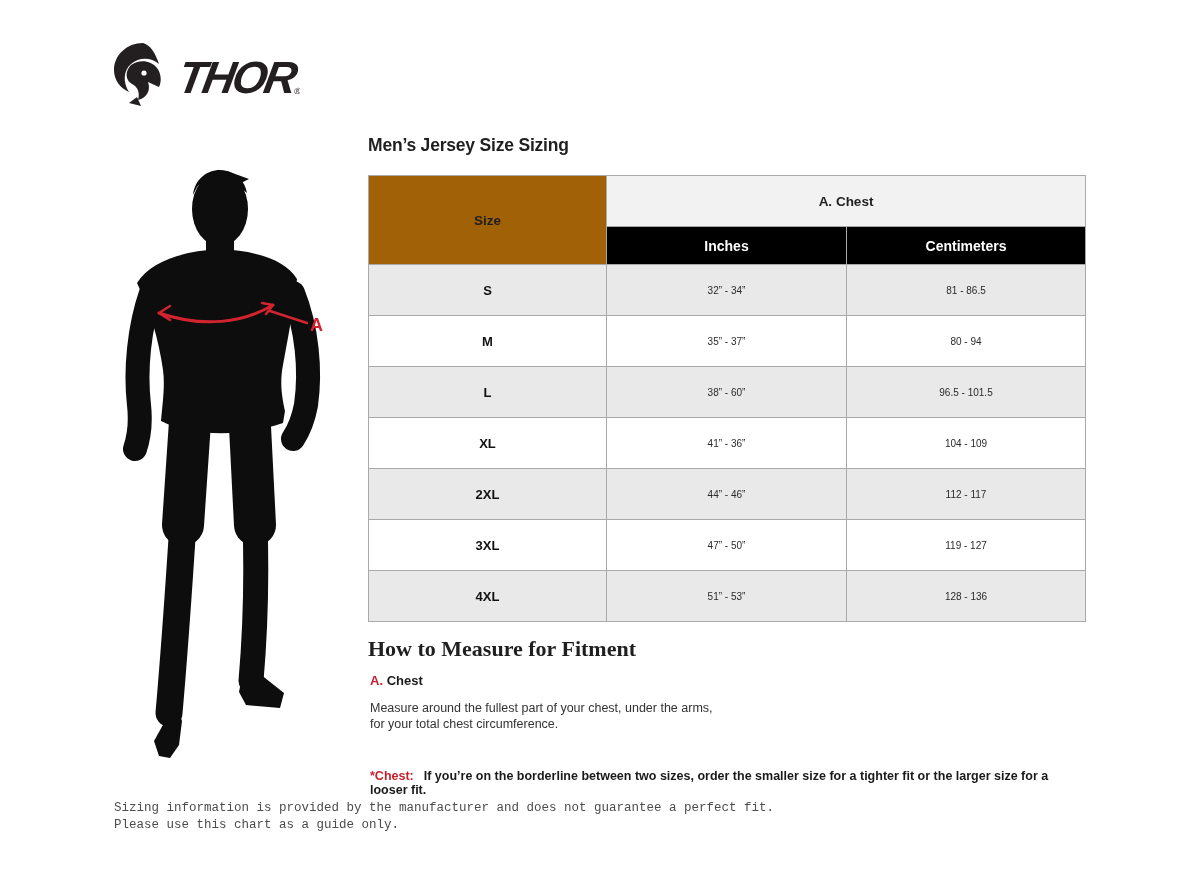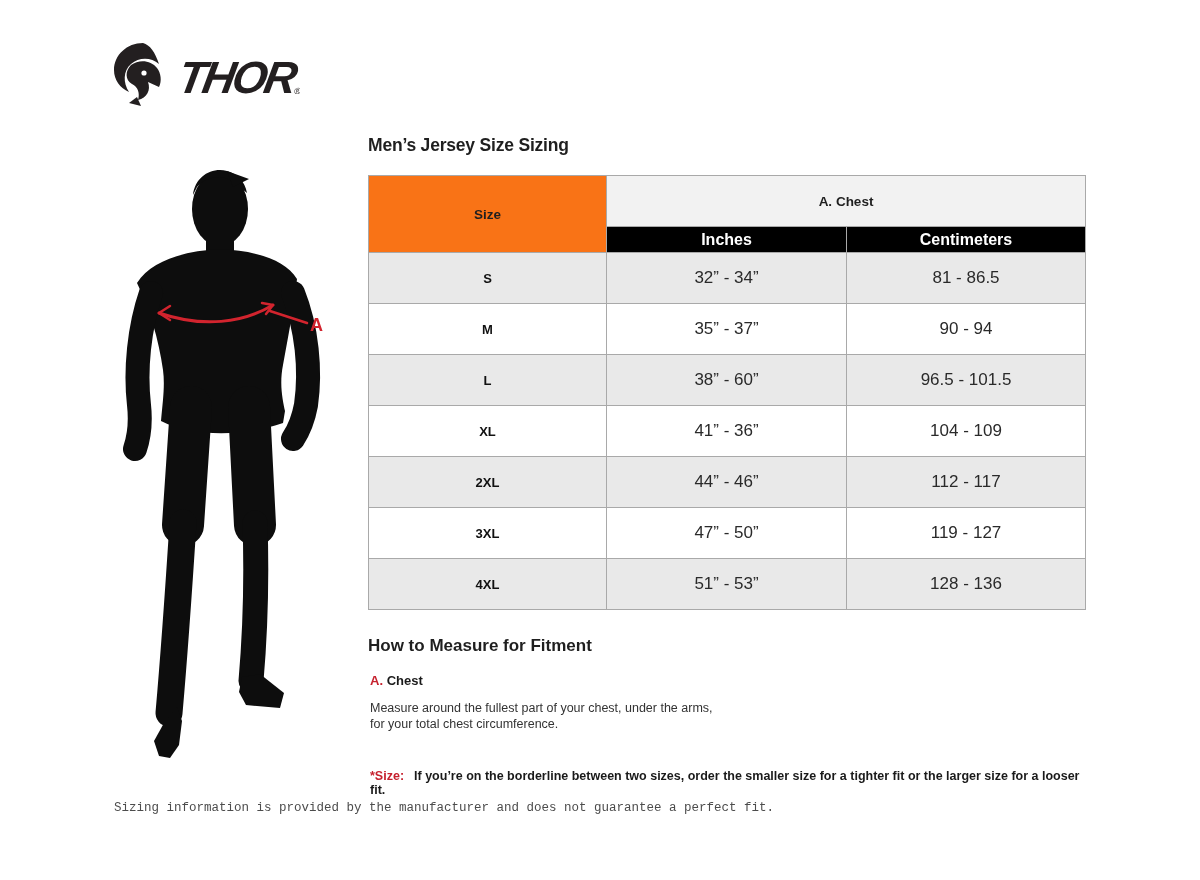--- a/index.html
+++ b/index.html
@@ -13,30 +13,30 @@
 
   
   .figure-wrap { position: absolute; left: 123px; top: 165px; width: 245px; height: 600px; }
 
   
   .content { position: absolute; left: 368px; top: 0; width: 717px; }
   .chart-title { position: absolute; top: 135px; left: 0; font-size: 17.5px; font-weight: bold; letter-spacing: -0.2px; color: #1f1f1f; }
 
   table.size-table { position: absolute; top: 175px; left: 0; width: 717px; border-collapse: collapse; table-layout: fixed; }
   table.size-table th, table.size-table td { border: 1px solid #a9a9a9; text-align: center; vertical-align: middle; }
-  th.size-head { width: 238px; background: #f97316; font-size: 13.5px; font-weight: bold; }
+  th.size-head { width: 238px; background: #a16207; font-size: 13.5px; font-weight: bold; }
   th.group-head { background: #f2f2f2; height: 51px; font-size: 13.5px; font-weight: bold; }
-  th.unit-head { background: #000000; color: #ffffff; height: 26px; font-size: 16px; font-weight: bold; }
+  th.unit-head { background: #000000; color: #ffffff; height: 38px; font-size: 14px; font-weight: bold; }
   td.size-cell { font-weight: bold; font-size: 13px; color: #111; }
-  td.val-cell { font-size: 17px; color: #2a2a2a; }
+  td.val-cell { font-size: 10px; color: #2a2a2a; }
   tr.data-row { height: 51px; }
   tr.row-alt { background: #e9e9e9; }
   tr.row-plain { background: #ffffff; }
 
-  .measure-heading { position: absolute; top: 636px; left: 0; font-size: 17px; font-weight: bold; color: #1f1f1f; }
+  .measure-heading { position: absolute; top: 636px; left: 0; font-size: 22px; font-weight: bold; color: #1f1f1f; font-family: Liberation Serif, serif; }
   .measure-item { position: absolute; top: 673px; left: 2px; width: 380px; }
   .measure-label { font-size: 13px; font-weight: bold; color: #1a1a1a; }
   .measure-key { color: #c6212e; }
   .measure-desc { margin-top: 12px; font-size: 12.5px; line-height: 16px; color: #333333; max-width: 360px; }
 
   .note-line { position: absolute; top: 769px; left: 2px; width: 715px; font-size: 12.5px; font-weight: bold; color: #1a1a1a; }
   .note-prefix { color: #c6212e; margin-right: 10px; }
 
   
   .footer { position: absolute; left: 114px; top: 800px; font-family: Liberation Mono, monospace; font-size: 12.5px; line-height: 16.5px; color: #4c4c4c; }
@@ -119,21 +119,21 @@
       <th class="unit-head">Centimeters</th>
     </tr>
     <tr class="data-row row-alt">
       <td class="size-cell">S</td>
       <td class="val-cell">32” - 34”</td>
       <td class="val-cell">81 - 86.5</td>
     </tr>
     <tr class="data-row row-plain">
       <td class="size-cell">M</td>
       <td class="val-cell">35” - 37”</td>
-      <td class="val-cell">90 - 94</td>
+      <td class="val-cell">80 - 94</td>
     </tr>
     <tr class="data-row row-alt">
       <td class="size-cell">L</td>
       <td class="val-cell">38” - 60”</td>
       <td class="val-cell">96.5 - 101.5</td>
     </tr>
     <tr class="data-row row-plain">
       <td class="size-cell">XL</td>
       <td class="val-cell">41” - 36”</td>
       <td class="val-cell">104 - 109</td>
@@ -160,20 +160,21 @@
 
   <div class="measure-item">
     <div class="measure-label">
       <span class="measure-key">A.</span>
       <span>Chest</span>
     </div>
     <div class="measure-desc">Measure around the fullest part of your chest, under the arms, for your total chest circumference.</div>
   </div>
 
   <div class="note-line">
-    <span class="note-prefix">*Size:</span><span>If you’re on the borderline between two sizes, order the smaller size for a tighter fit or the larger size for a looser fit.</span>
+    <span class="note-prefix">*Chest:</span><span>If you’re on the borderline between two sizes, order the smaller size for a tighter fit or the larger size for a looser fit.</span>
   </div>
 
 </div>
 
 <div class="footer">
   <div>Sizing information is provided by the manufacturer and does not guarantee a perfect fit.</div>
+  <div>Please use this chart as a guide only.</div>
 </div>
 
 </body></html>

